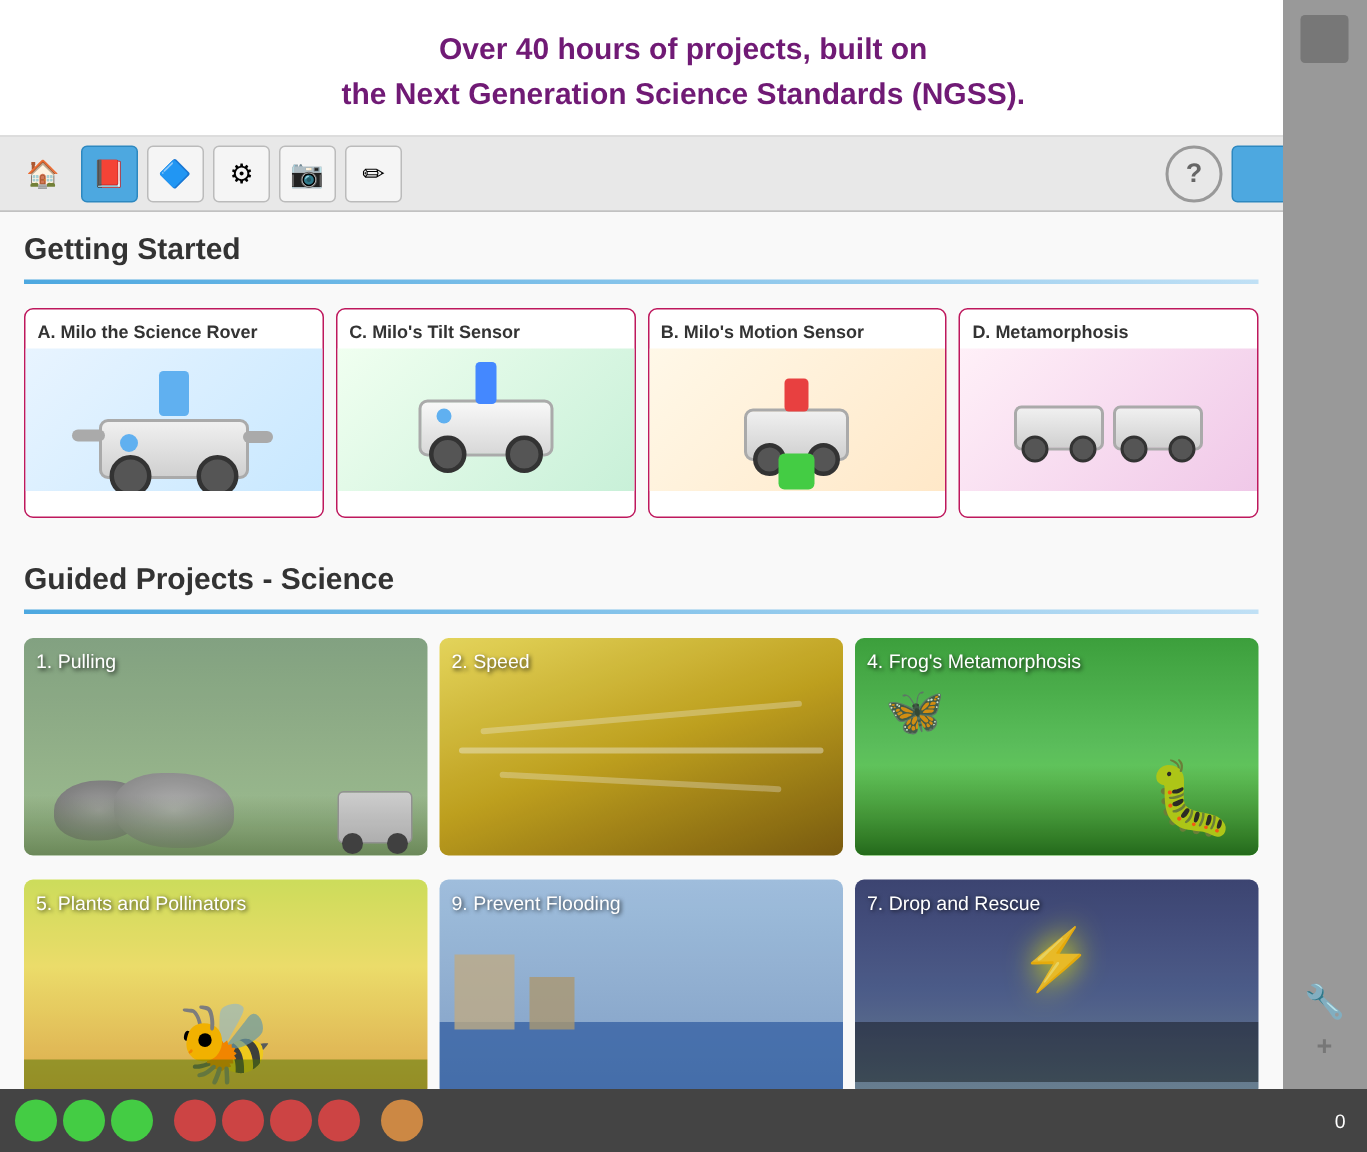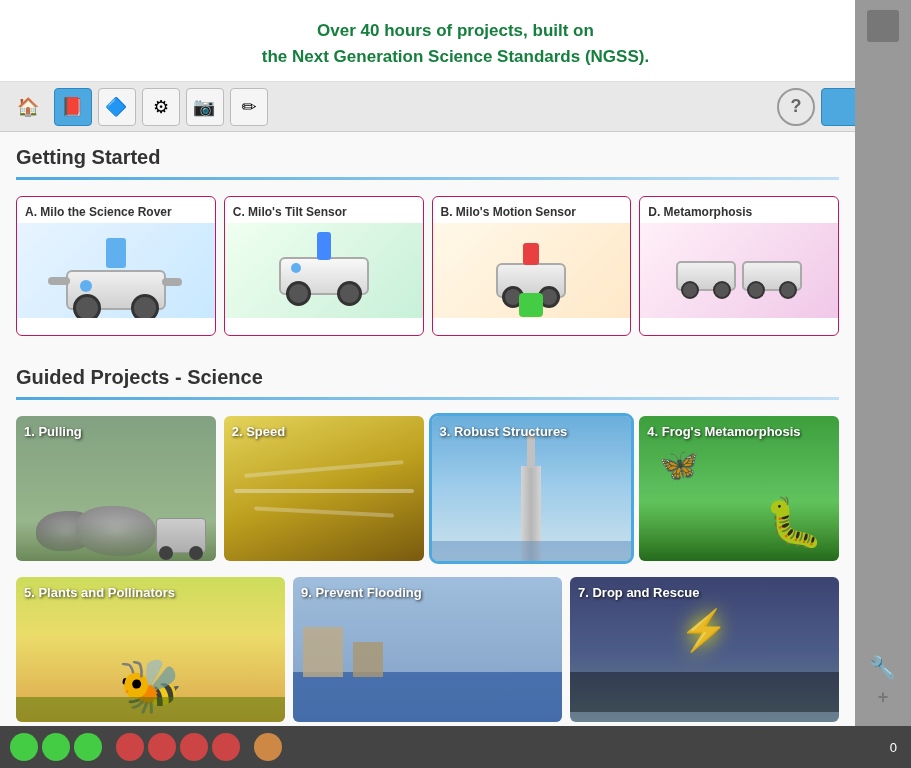--- a/index.html
+++ b/index.html
@@ -13,23 +13,23 @@
     }
 
     
     .header-banner {
       background: #fff;
       text-align: center;
       padding: 18px 10px 12px;
       border-bottom: 1px solid #ddd;
     }
     .header-banner p {
-      font-size: 17px;
+      font-size: 20px;
       line-height: 1.5;
-      color: #15803d;
+      color: #701a75;
     }
     .header-banner p strong {
       font-weight: bold;
     }
 
     
     .toolbar {
       background: #e8e8e8;
       border-bottom: 1px solid #ccc;
       display: flex;
@@ -161,21 +161,21 @@
       cursor: pointer;
       position: relative;
       height: 145px;
     }
     .gp-card-title {
       position: absolute;
       top: 8px;
       left: 8px;
       right: 20px;
       font-size: 13px;
-      font-weight: bold;
+      font-weight: normal;
       color: #fff;
       text-shadow: 1px 1px 3px rgba(0,0,0,0.8);
       z-index: 2;
     }
     .gp-card.active {
       outline: 3px solid #4da8e0;
     }
 
     
     .bg-pulling { background: linear-gradient(to bottom, #8aaa88, #a8c898); }
@@ -457,26 +457,20 @@
 
       <div class="gp-card bg-speed">
         <div class="gp-card-title">2. Speed</div>
         <div style="position:absolute; top:0; left:0; right:0; bottom:0; overflow:hidden;">
           <div style="position:absolute; top:35%; left:10%; width:80%; height:4px; background:rgba(255,255,255,0.3); border-radius:2px; transform:rotate(-5deg);"></div>
           <div style="position:absolute; top:50%; left:5%; width:90%; height:4px; background:rgba(255,255,255,0.4); border-radius:2px;"></div>
           <div style="position:absolute; top:65%; left:15%; width:70%; height:4px; background:rgba(255,255,255,0.3); border-radius:2px; transform:rotate(3deg);"></div>
         </div>
       </div>
 
-      <div class="gp-card bg-structures active">
-        <div class="gp-card-title">3. Robust Structures</div>
-        <div style="position:absolute; bottom:0; left:50%; transform:translateX(-50%); width:20px; height:95px; background:linear-gradient(to right, #e0e0e0, #c0c0c0, #e0e0e0);"></div>
-        <div style="position:absolute; bottom:93px; left:50%; transform:translateX(-50%); width:8px; height:35px; background:#ccc;"></div>
-        <div style="position:absolute; bottom:0; left:0; right:0; height:20px; background:rgba(100,150,200,0.5);"></div>
-      </div>
 
       <div class="gp-card bg-frog">
         <div class="gp-card-title">4. Frog's Metamorphosis</div>
         <div style="position:absolute; bottom:0; left:0; right:0; height:60px; background:linear-gradient(to top, rgba(0,60,0,0.7), transparent);"></div>
         <div style="position:absolute; bottom:10px; right:15px; font-size:48px;">🐛</div>
         <div style="position:absolute; top:30px; left:20px; font-size:32px; opacity:0.8;">🦋</div>
       </div>
 
     </div>
 

